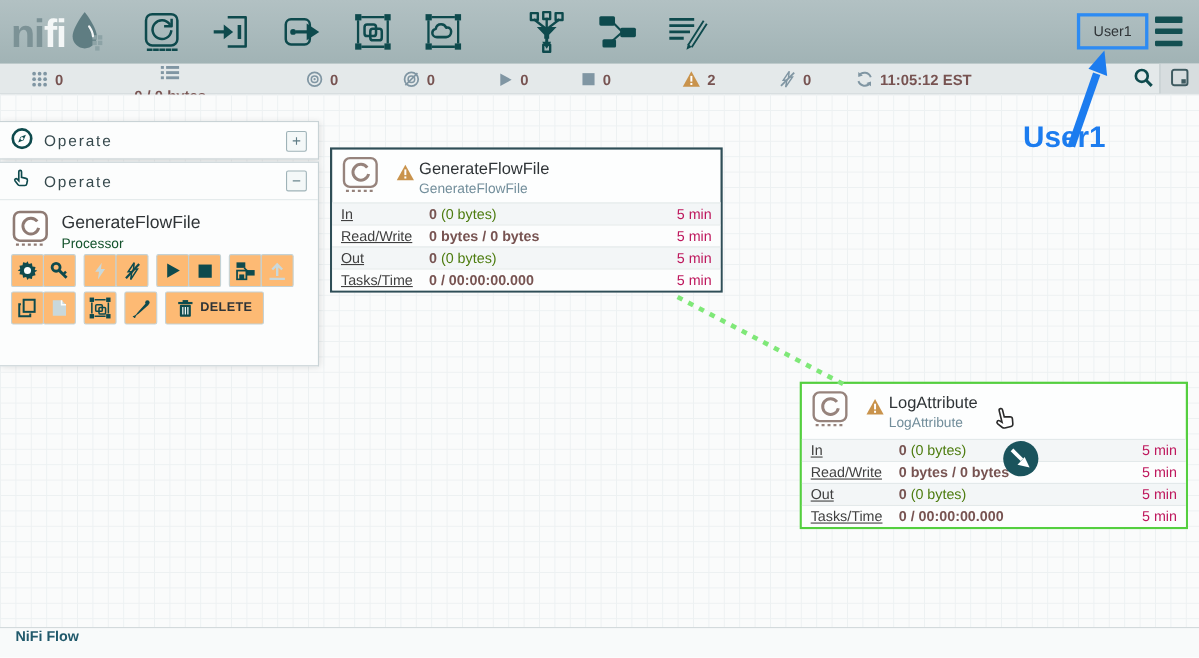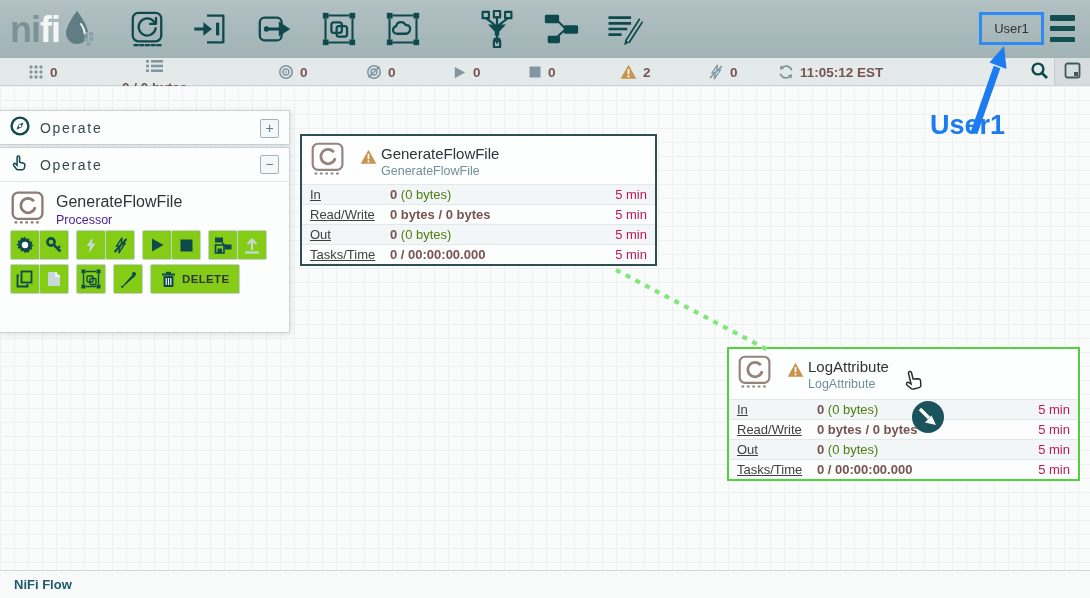--- a/index.html
+++ b/index.html
@@ -47,24 +47,24 @@
   .panel-hdr { height:34px; display:flex; align-items:center; padding:0 10px; gap:10px; }
   .panel-hdr .ttl { font-size:14px; color:#36494D; letter-spacing:.12em; flex:1; }
   .panel-btn { width:19px; height:19px; border:1px solid #9FB3B8; border-radius:2px; background:#F4F8F8;
                color:#5E7C85; font-size:14px; line-height:16px; text-align:center; cursor:pointer; }
   .navigate { top:110px; height:35px; }
   .operate  { top:147px; height:186px; }
   .operate .panel-hdr { border-bottom:1px solid #E3E9EA; }
   .op-body { padding:8px 10px 0 10px; }
   .op-comp { display:flex; gap:10px; align-items:center; }
   .op-comp-name { font-size:16px; color:#2F3437; }
-  .op-comp-type { font-size:12.5px; color:#4c1d95; margin-top:2px; }
+  .op-comp-type { font-size:12.5px; color:#14532d; margin-top:2px; }
   .op-id { font-size:12.5px; color:#775351; margin:7px 0 8px 0; letter-spacing:.01em; }
   .btn-row { display:flex; align-items:center; margin-bottom:4px; }
-  .ob { width:30px; height:30px; background:#84cc16; border:1px solid #C4D2D5; border-radius:2px;
+  .ob { width:30px; height:30px; background:#fdba74; border:1px solid #C4D2D5; border-radius:2px;
         display:flex; align-items:center; justify-content:center; cursor:pointer; margin-right:-1px; }
   .ob.dis { cursor:default; }
   .ob svg { display:block; }
   .grp { margin-left:8px; }
   .ob.wide { width:auto; padding:0 10px; gap:6px; }
   .del-txt { font-size:11.5px; font-weight:700; color:#2F3437; letter-spacing:.03em; }
 
   
   .proc { position:absolute; background:#FDFEFE; }
   .proc.gff { left:300px; top:134px; width:357px; height:132px; border:2px solid #2F4E57; }
@@ -78,21 +78,21 @@
   .prow { height:20px; display:flex; align-items:center; font-size:13px; border-top:1px solid #E3E9EA; padding:0 8px; }
   .prow:nth-child(odd) { background:#F3F6F7; }
   .prow:nth-child(even){ background:#FCFDFD; }
   .prow .lbl { width:80px; color:#404040;text-decoration:underline; }
   .prow .vb { color:#775351; font-weight:700; white-space:pre; }
   .prow .vr { color:#4d7c0f; white-space:pre; }
   .prow .win { margin-left:auto; color:#be185d; }
 
   
   .footer { position:absolute; left:0; top:570px; width:1090px; height:28px; background:#F8FAFA;
-            border-top:1px solid #D3DADC; display:flex; align-items:center; padding:0 14px; }
+            border-top:1px solid #D3DADC; display:flex; align-items:flex-start; padding:0 14px; }
   .crumb { font-size:13px; font-weight:700; color:#20596B; cursor:pointer; }
 
   
   .overlay { position:absolute; inset:0; width:1090px; height:598px; pointer-events:none; z-index:40; }
   .user1-note { position:absolute; left:930px; top:110px; font-size:27px; font-weight:700; color:#1C7CEF; z-index:41; }
   .hand-cursor { position:absolute; left:902px; top:368px; z-index:42; transform:rotate(-14deg); }
 </style>
 </head>
 <body>
 

